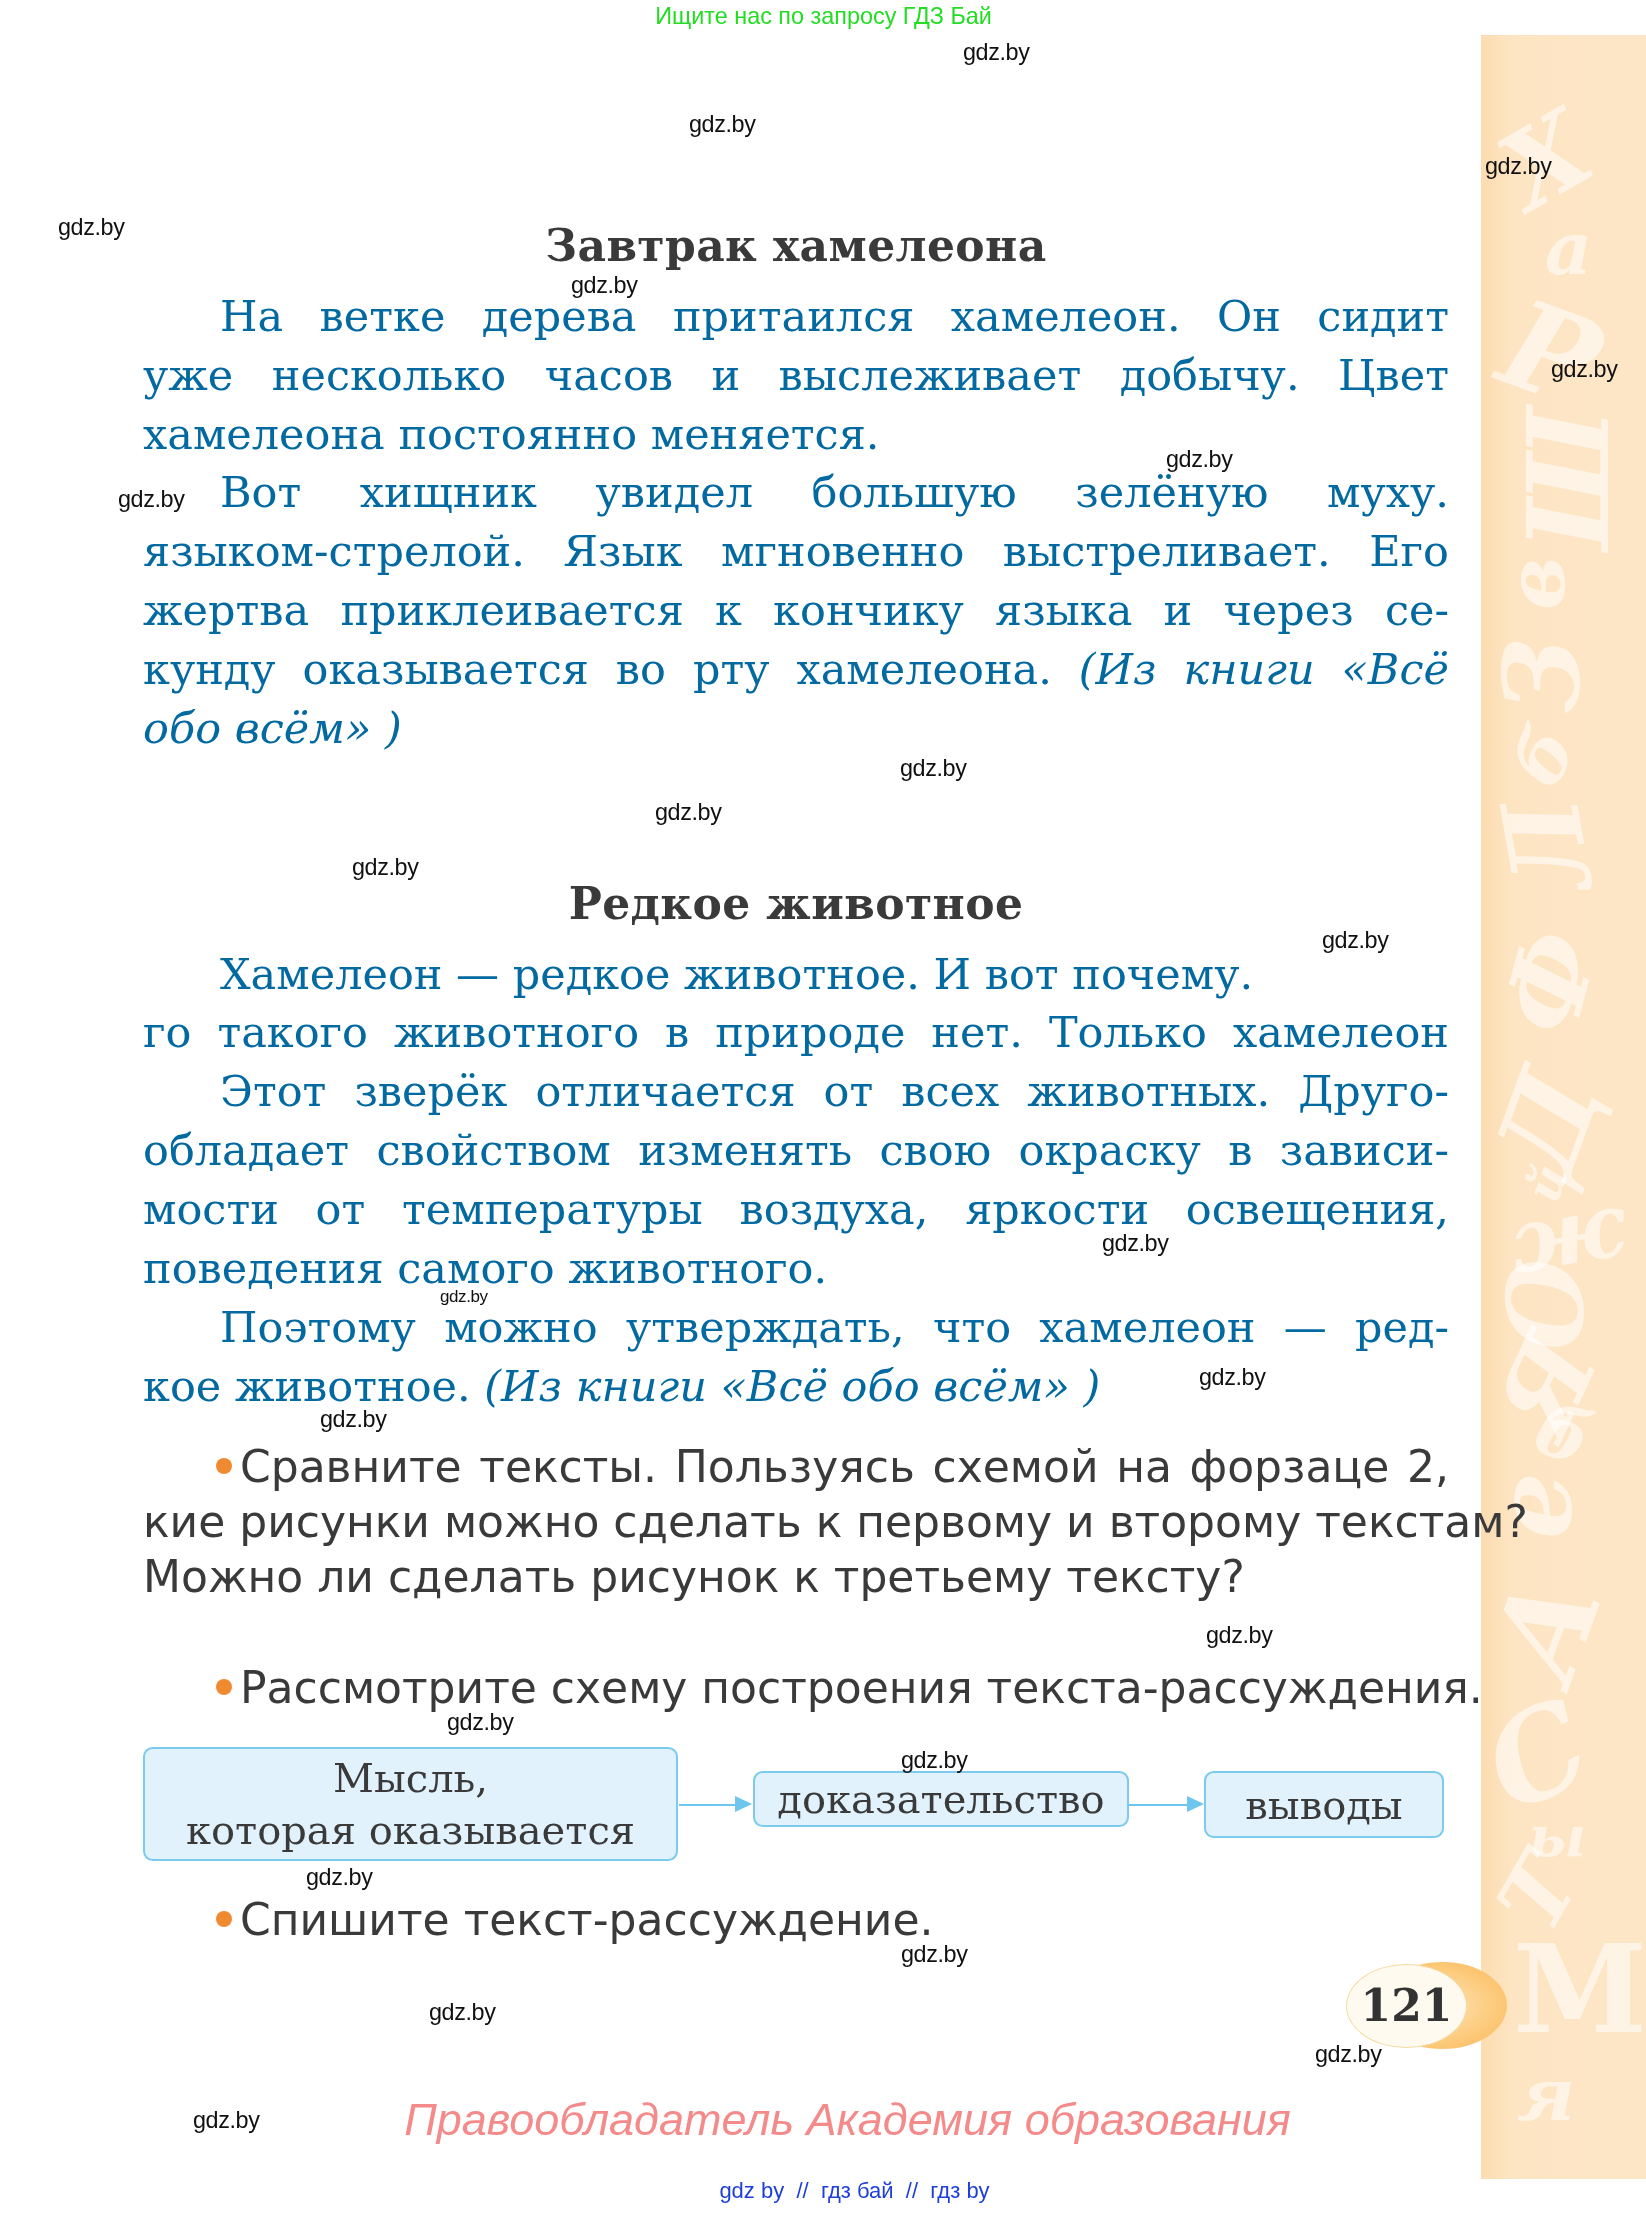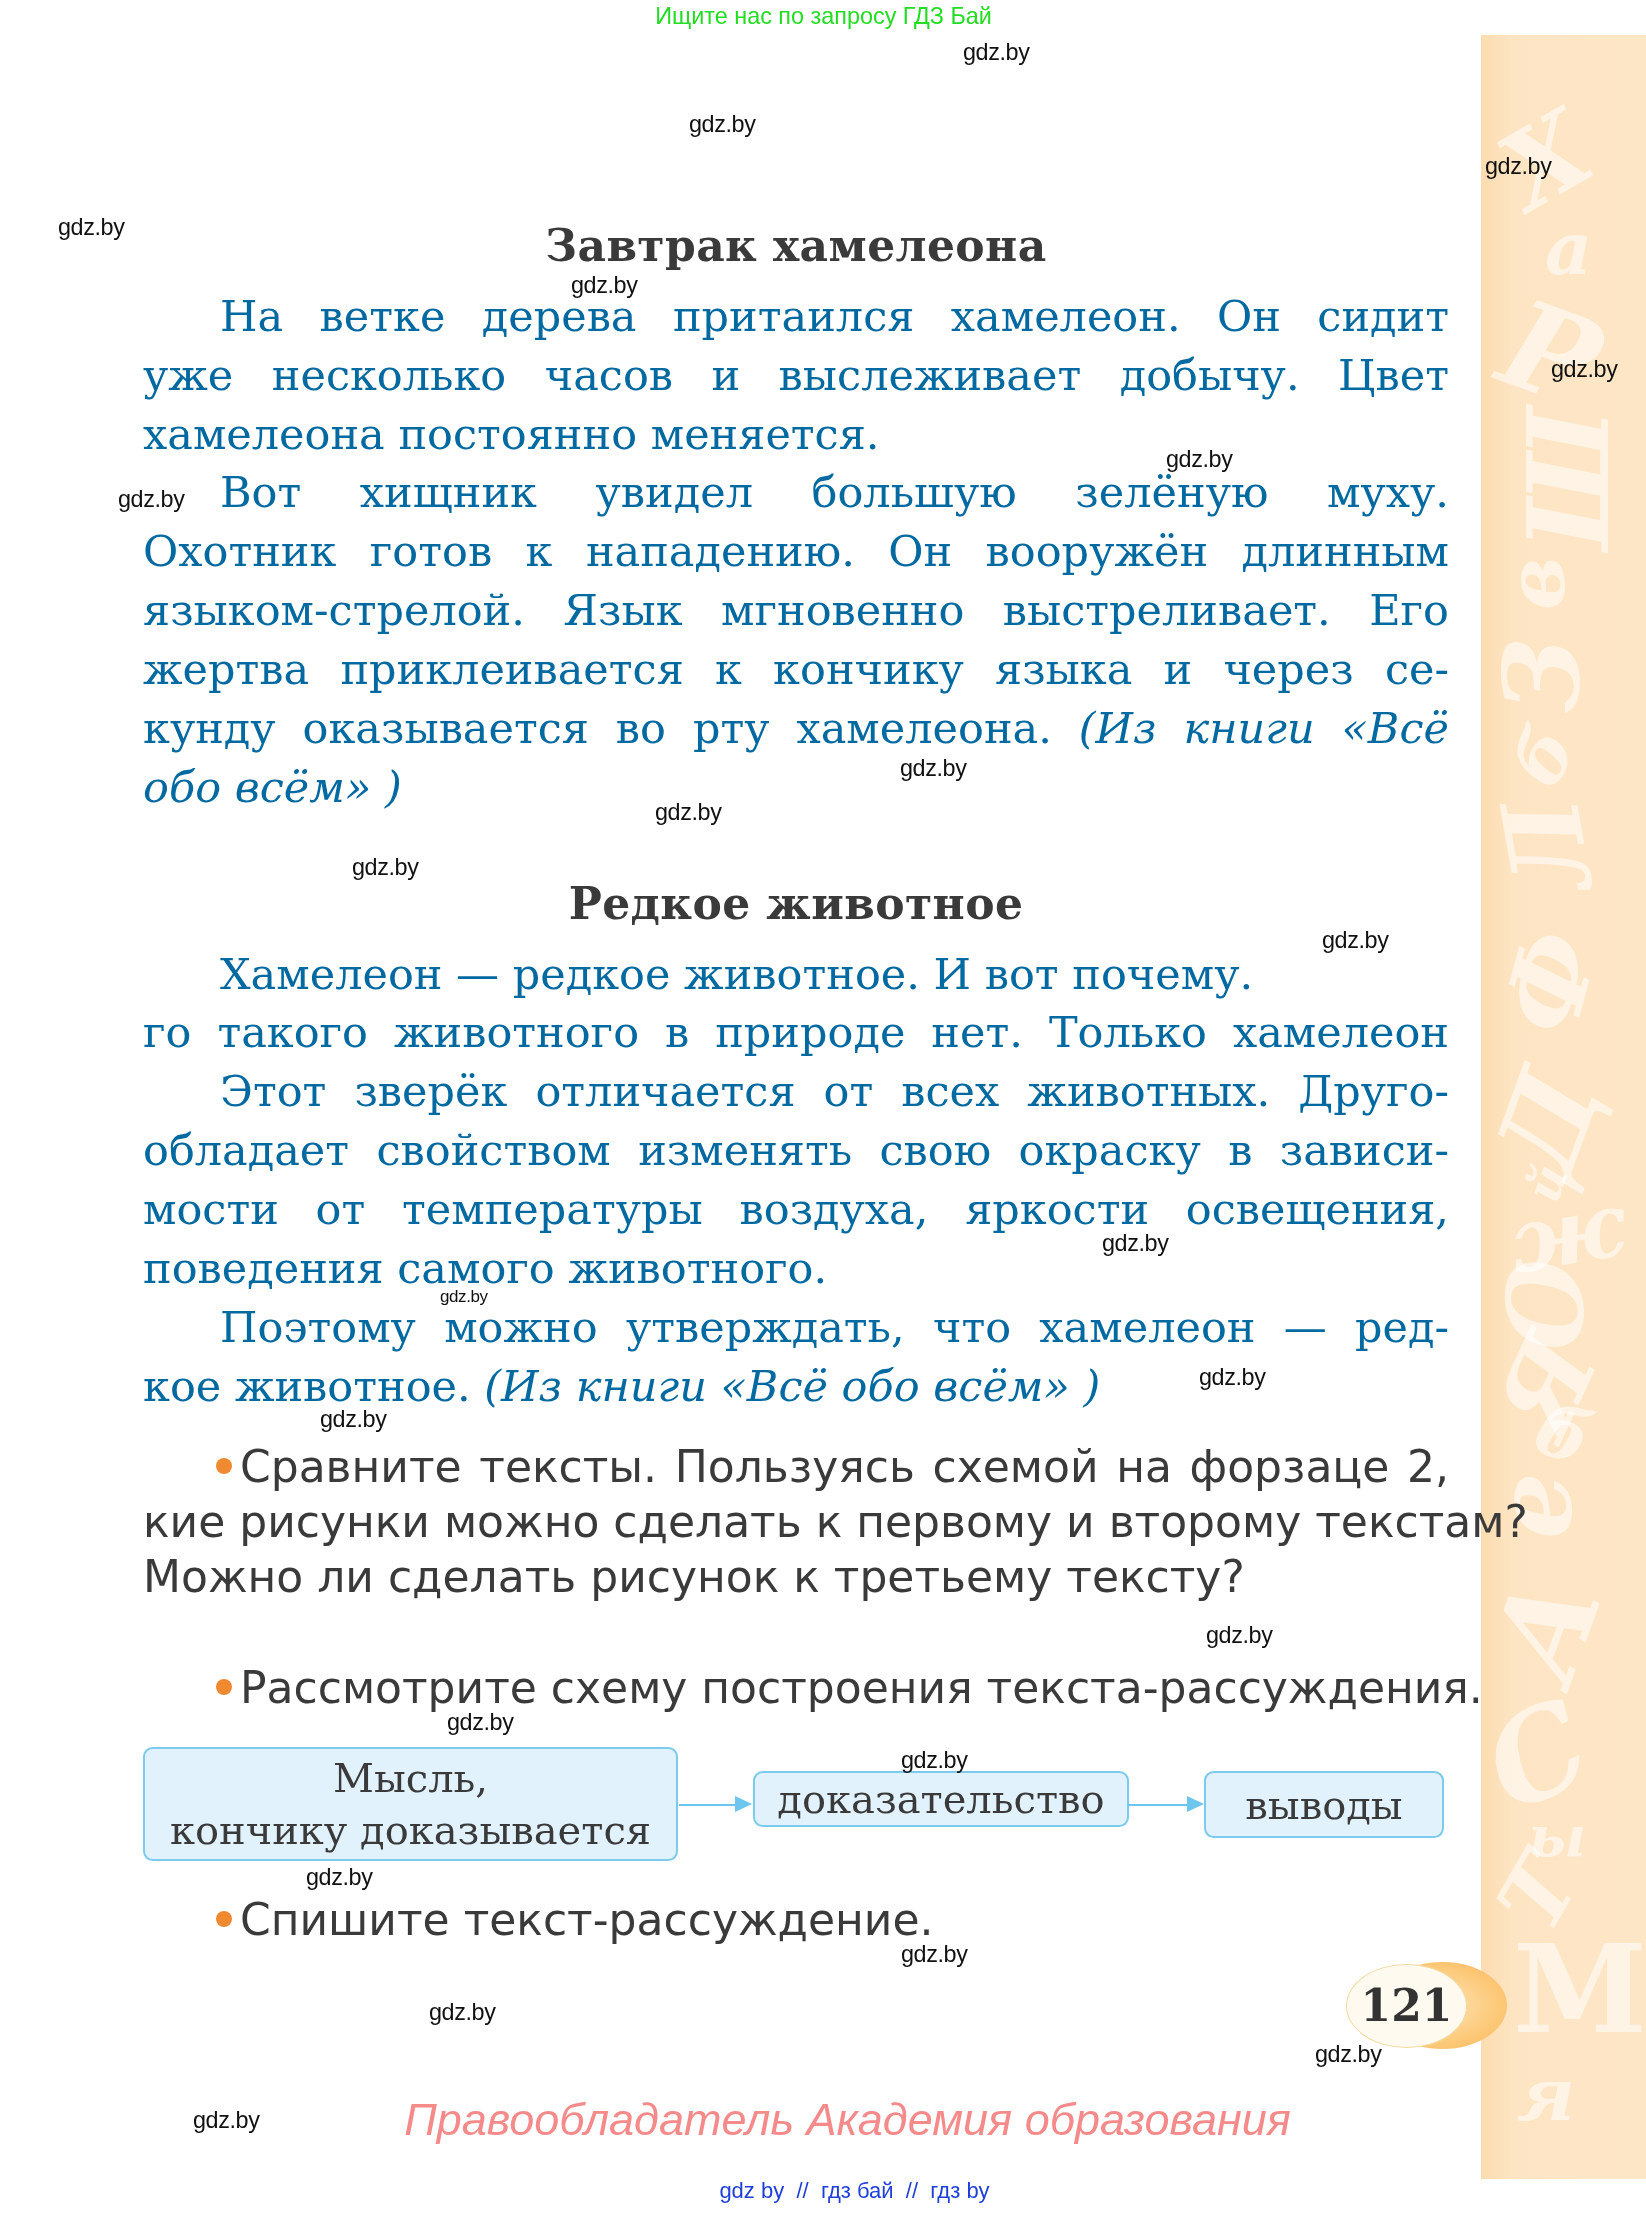--- a/index.html
+++ b/index.html
@@ -129,21 +129,20 @@
   <div class="heading" style="top:220px;">Завтрак хамелеона</div>
 
   <div class="para" style="top:287px;">
     <span class="line indent">На ветке дерева притаился хамелеон. Он сидит</span>
     <span class="line">уже несколько часов и выслеживает добычу. Цвет</span>
     <span class="line last">хамелеона постоянно меняется.</span>
   </div>
 
   <div class="para" style="top:463px;">
     <span class="line indent">Вот хищник увидел большую зелёную муху.</span>
-    <span class="line">Охотник готов к нападению. Он вооружён длинным</span>
     <span class="line">языком-стрелой. Язык мгновенно выстреливает. Его</span>
     <span class="line">жертва приклеивается к кончику языка и через се-</span>
     <span class="line"><span>кунду оказывается во рту хамелеона.</span> <span class="ital">(Из книги «Всё</span></span>
     <span class="line last ital">обо всём» )</span>
   </div>
 
   <div class="heading" style="top:878px;">Редкое животное</div>
 
   <div class="para" style="top:945px;">
     <span class="line indent last">Хамелеон — редкое животное. И вот почему.</span>
@@ -173,21 +172,21 @@
   </div>
 
   <div class="task" style="top:1892px;">
     <span class="line indent last"><span class="bullet"></span><span>Спишите текст-рассуждение.</span></span>
   </div>
 </div>
 
 <div class="abs" style="left:0; top:0;">
   <div class="box" style="left:143px; top:1747px; width:535px; height:114px; flex-direction:column;">
     <span>Мысль,</span>
-    <span>кончику доказывается</span>
+    <span>которая оказывается</span>
   </div>
   <div class="arrow-line" style="left:679px; top:1804px; width:60px;"></div>
   <div class="arrow-head abs" style="left:735px; top:1796px;"></div>
 
   <div class="box" style="left:753px; top:1771px; width:376px; height:56px;">
     <span>доказательство</span>
   </div>
   <div class="arrow-line" style="left:1128px; top:1804px; width:61px;"></div>
   <div class="arrow-head abs" style="left:1187px; top:1796px;"></div>
 

